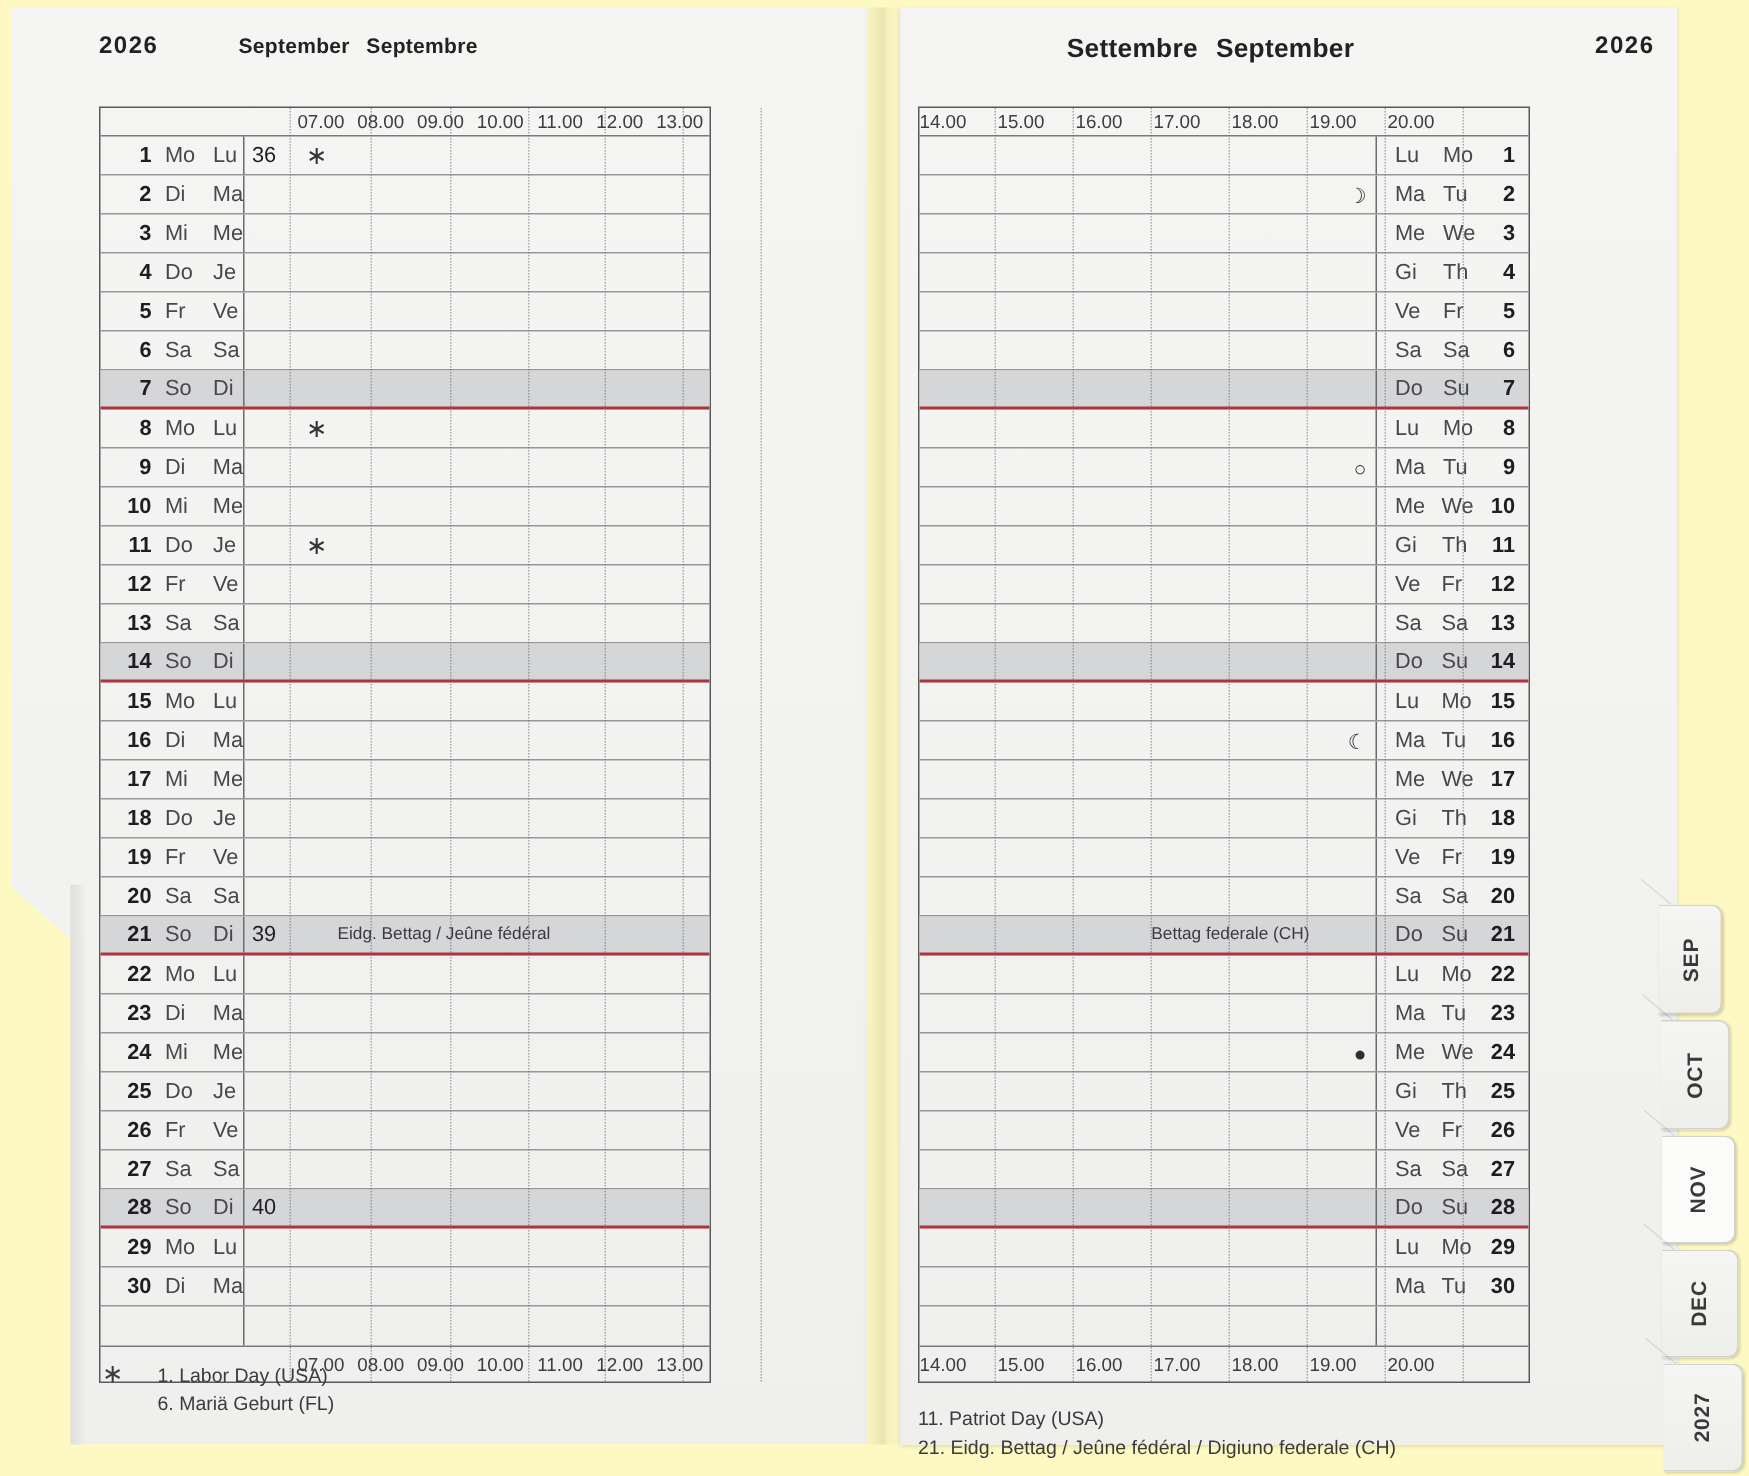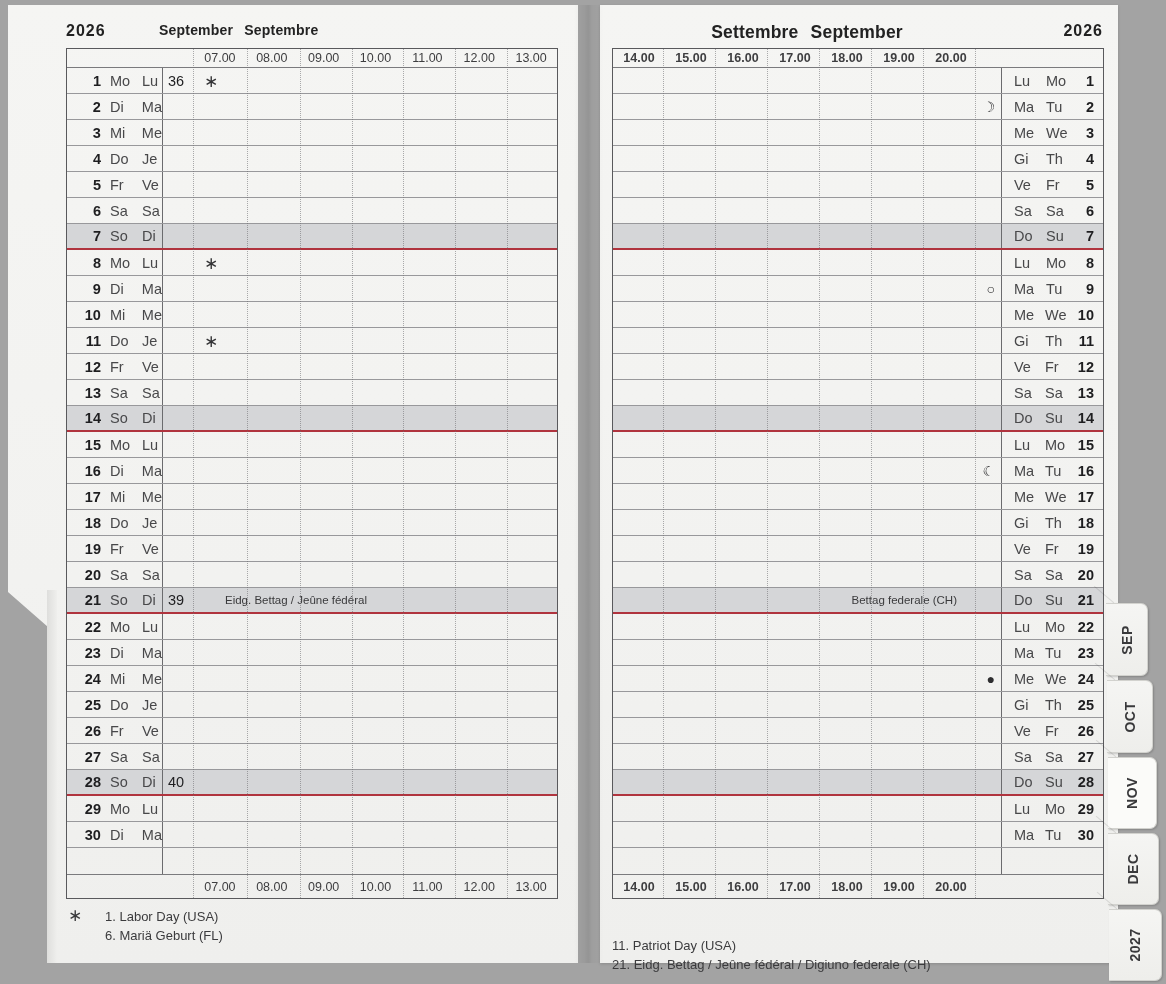--- a/index.html
+++ b/index.html
@@ -1,41 +1,41 @@
 <!DOCTYPE html>
 <html><head>
 <meta charset="utf-8">
 <style>
   html,body{margin:0;padding:0;background:#e6e6e4;font-family:"Liberation Sans","DejaVu Sans",sans-serif;}
-  .photo{position:relative;width:1166px;height:984px;background:#a3a3a3;overflow:hidden;}
+  .photo{position:relative;width:1166px;height:984px;background:#fef9c3;overflow:hidden;}
 
   
   .page{position:absolute;top:5px;height:958px;background:linear-gradient(180deg,#f5f5f3 0%,#f2f2f0 60%,#efefed 100%);}
   .page-left{left:8px;width:570px;clip-path:polygon(0 0,100% 0,100% 100%,48px 100%,48px 629px,0 587px);box-shadow:0 1px 3px rgba(0,0,0,.14);}
   .page-right{left:600px;width:518px;box-shadow:0 1px 3px rgba(0,0,0,.14);}
   .notch-edge{position:absolute;left:47px;top:590px;width:10px;height:373px;background:linear-gradient(90deg,#dededc,#efefed);}
   .spine{position:absolute;left:574px;top:5px;width:30px;height:958px;background:linear-gradient(90deg,rgba(0,0,0,0) 0%,rgba(0,0,0,.05) 35%,rgba(0,0,0,.09) 48%,rgba(0,0,0,.03) 60%,rgba(0,0,0,0) 100%);}
 
   
   .hdr{position:absolute;top:22px;font-weight:bold;color:#222;white-space:nowrap;}
   .year-l{left:66px;font-size:16px;letter-spacing:1px;}
   .title-l{left:159px;font-size:14px;word-spacing:7px;letter-spacing:.2px;}
   .title-r{left:612px;width:390px;text-align:center;font-size:17.5px;word-spacing:7px;letter-spacing:.2px;}
   .year-r{left:1002px;width:101px;text-align:right;font-size:16px;letter-spacing:1px;}
 
   
-  .cal{position:absolute;top:48px;width:492px;border:1.5px solid #59595c;box-sizing:border-box;background:transparent;}
+  .cal{position:absolute;top:71px;width:408px;border:1.5px solid #59595c;box-sizing:border-box;background:transparent;}
   .cal-left{left:66px;}
   .cal-right{left:612px;}
   .thead,.tfoot{display:flex;align-items:center;box-sizing:border-box;font-size:12.5px;color:#3e3e40;}
   .thead{height:19px;border-bottom:1px solid #7a7a7d;}
   .tfoot{height:24px;border-top:1px solid #7a7a7d;}
   .lspace{width:127px;}
   .hcellL{flex:1;text-align:center;}
-  .hcellR{width:52px;text-align:center;font-weight:bold;}
+  .hcellR{width:52px;}
   .rfill{flex:1;}
   .tbody{position:relative;}
   .brow{display:flex;height:26px;box-sizing:border-box;border-bottom:1px solid #98989b;font-size:14.5px;color:#2c2c2e;}
   .tbody .brow:last-child{border-bottom:none;}
   .brow.sun{background:#d5d6d8;border-bottom:2px solid #b0343e;}
   .dcol{width:96px;border-right:1px solid #6b6b6e;display:flex;align-items:center;box-sizing:border-box;padding-left:10px;}
   .dcol .num{width:24px;text-align:right;font-weight:bold;margin-right:9px;color:#1e1e20;}
   .ab{color:#48484a;}
   .ab1{width:32px;}
   .content{flex:1;position:relative;}

